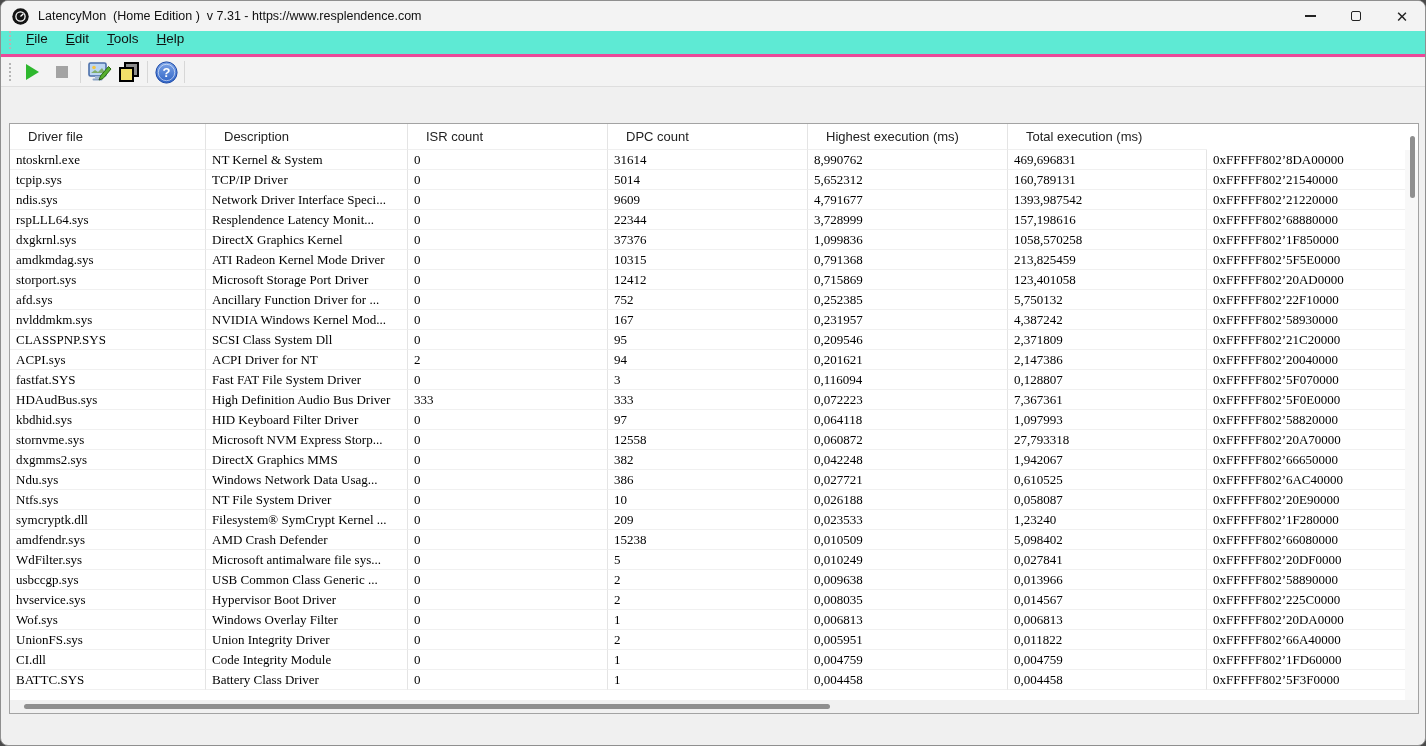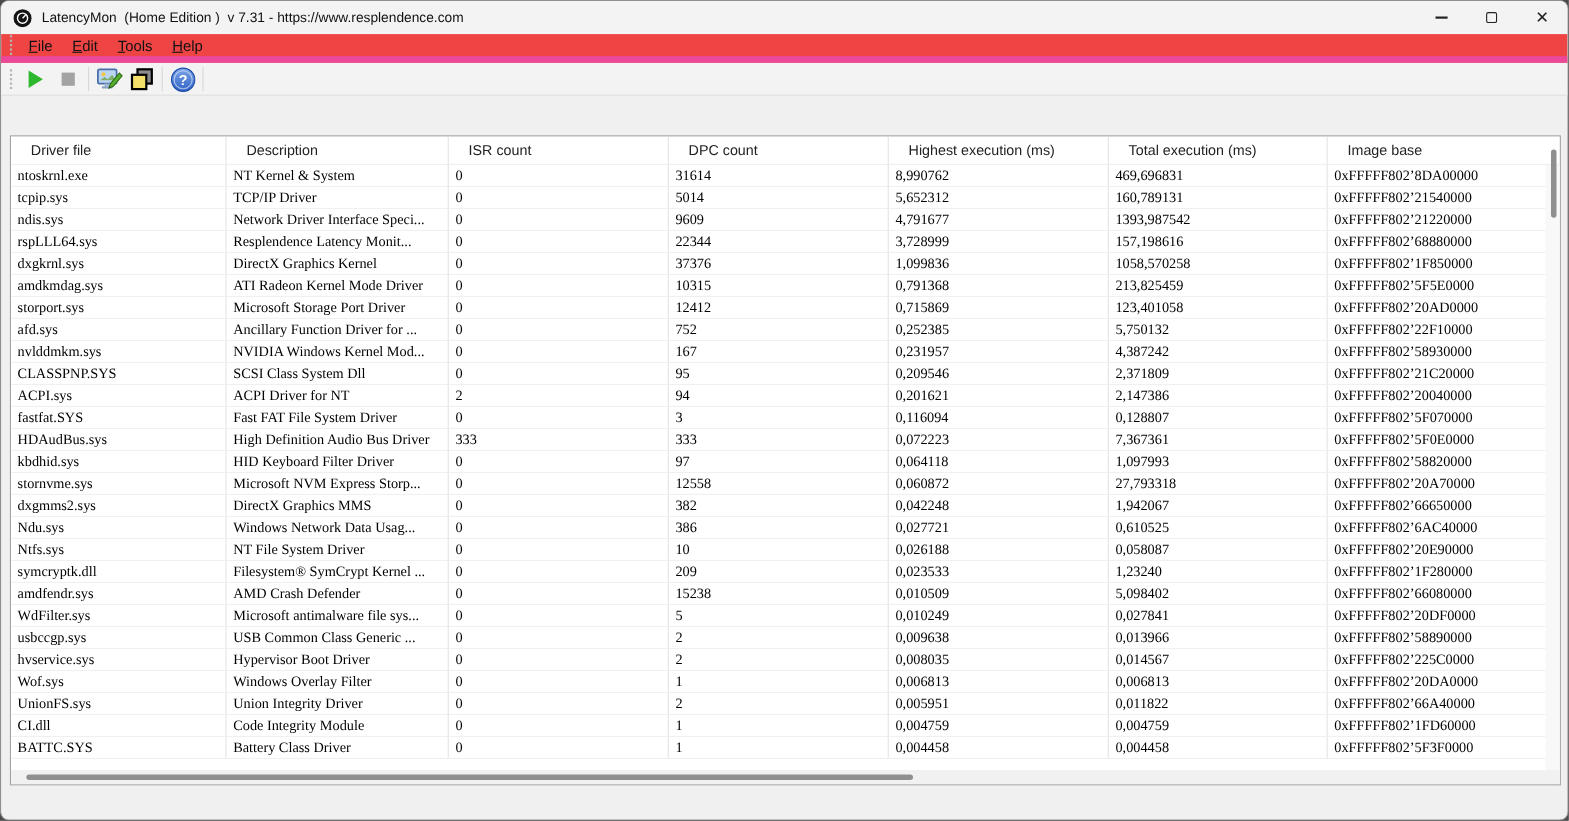--- a/index.html
+++ b/index.html
@@ -12,21 +12,21 @@
   
   .titlebar{position:absolute;top:0;left:0;right:0;height:30px;background:#f3f3f3;display:flex;align-items:center;}
   .app-icon{width:17px;height:17px;margin:0 9px 0 11px;flex:0 0 auto;}
   .title-text{font-size:12.5px;color:#111;white-space:pre;}
   .win-controls{margin-left:auto;display:flex;height:100%;}
   .win-btn{width:46px;height:100%;display:flex;align-items:center;justify-content:center;font-size:13px;color:#222;}
   .max-glyph{width:10px;height:10px;border:1.2px solid #222;border-radius:2px;}
   .min-glyph{width:11px;height:1.3px;background:#222;}
   .close-glyph{font-size:15px;line-height:1;font-weight:400;}
   
-  .menubar{position:absolute;top:30px;left:0;right:0;height:26px;background:#ef4444;display:flex;align-items:center;border-bottom:6px solid #ec4899;}
+  .menubar{position:absolute;top:30px;left:0;right:0;height:26px;background:#5eead4;display:flex;align-items:flex-start;border-bottom:3px solid #ec4899;}
   .gripper{width:3px;height:18px;border-left:2px dotted #b5b5b5;margin:0 5px 0 8px;flex:0 0 auto;}
   .menu-item{font-size:13.5px;padding:0 9px;color:#111;display:inline-block;}
   .menu-item::first-letter{text-decoration:underline;}
   
   .toolbar{position:absolute;top:57px;left:0;right:0;height:29px;background:#f3f3f3;display:flex;align-items:center;border-bottom:1px solid #dedede;}
   .tb-btn{width:30px;height:26px;display:flex;align-items:center;justify-content:center;}
   .tb-sep{width:1px;height:22px;background:#d7d7d7;margin:0 3px;}
   .play-shape{width:0;height:0;border-left:13px solid #2eb82e;border-top:8px solid transparent;border-bottom:8px solid transparent;}
   .stop-shape{width:12px;height:12px;background:#a3a3a3;}
   
@@ -129,21 +129,20 @@
 
 
   <div class="tablewrap">
     <div class="thead">
       <div class="th">Driver file</div>
       <div class="th">Description</div>
       <div class="th">ISR count</div>
       <div class="th">DPC count</div>
       <div class="th">Highest execution (ms)</div>
       <div class="th">Total execution (ms)</div>
-      <div class="th">Image base</div>
     </div>
     <div id="rows">
         <div class="tr">
     <div class="td">ntoskrnl.exe</div>
     <div class="td">NT Kernel &amp; System</div>
     <div class="td">0</div>
     <div class="td">31614</div>
     <div class="td">8,990762</div>
     <div class="td">469,696831</div>
     <div class="td">0xFFFFF802’8DA00000</div>

